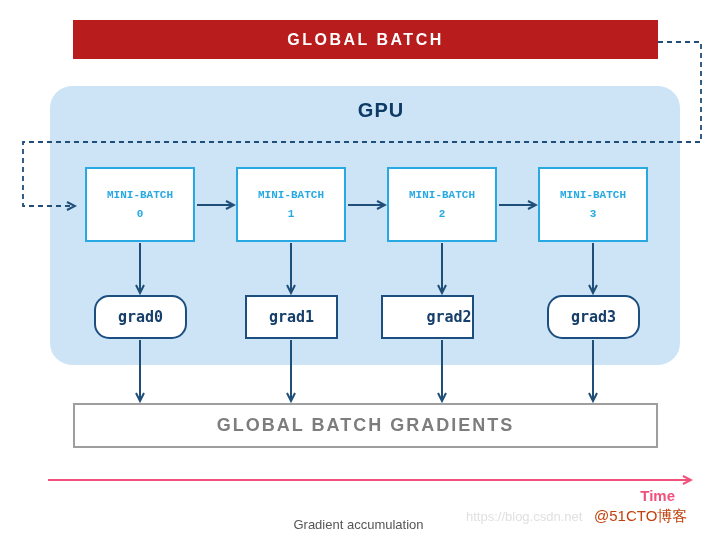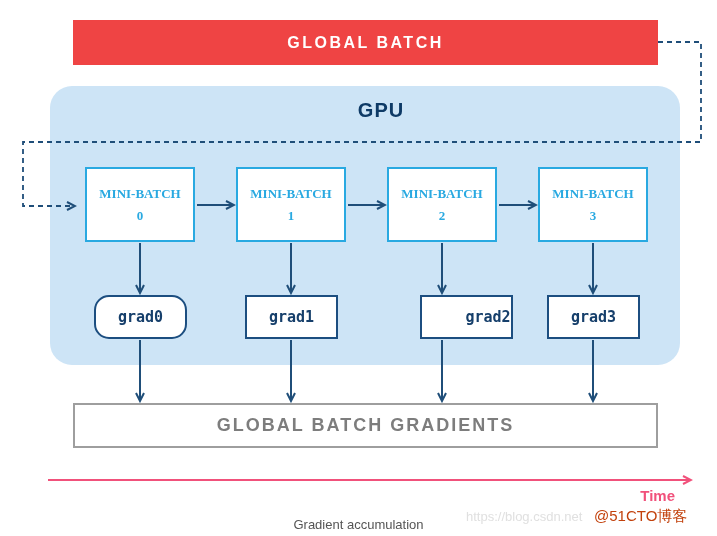--- a/index.html
+++ b/index.html
@@ -1,29 +1,29 @@
 <!DOCTYPE html>
 <html><head>
 <meta charset="utf-8">
 <style>
   html,body{margin:0;padding:0;background:#ffffff;}
   #stage{position:relative;width:717px;height:536px;background:#ffffff;overflow:hidden;
          font-family:"Liberation Sans",sans-serif;}
   .abs{position:absolute;box-sizing:border-box;}
   .box{position:absolute;box-sizing:border-box;display:flex;align-items:center;justify-content:center;text-align:center;}
 
-  .bar-gray{left:73px;top:20px;width:585px;height:45px;background:#ef4444;color:#ffffff;
+  .bar-gray{left:73px;top:20px;width:585px;height:39px;background:#b91c1c;color:#ffffff;
             font-weight:bold;font-size:16px;letter-spacing:2.5px;z-index:3;}
 
   .gpu{left:50px;top:86px;width:630px;height:279px;background:#cde4f6;border-radius:22px;z-index:1;}
   .gpu-label{position:absolute;left:16px;top:13px;width:100%;text-align:center;color:#0e3a66;
              font-weight:bold;font-size:20px;letter-spacing:1px;}
 
   .mini{top:167px;width:110px;height:75px;background:#ffffff;border:2px solid #29a9e1;color:#29a9e1;
-        font-family:Liberation Serif, serif;font-weight:bold;font-size:13px;line-height:1.65;
+        font-family:Liberation Mono, monospace;font-weight:bold;font-size:11px;line-height:1.65;
         flex-direction:column;z-index:3;}
   .mini span{display:block;}
 
   .grad{top:295px;width:93px;height:44px;background:#ffffff;border:2px solid #1c4e80;color:#163f6b;
         font-family:"DejaVu Sans Mono",monospace;font-weight:bold;font-size:15px;z-index:3;}
 
   .gradients{left:73px;top:403px;width:585px;height:45px;background:#ffffff;border:2px solid #9e9e9e;
              color:#7d7d7d;font-weight:bold;font-size:18px;letter-spacing:2px;z-index:3;}
 
   #arrows{position:absolute;left:0;top:0;z-index:2;pointer-events:none;}
@@ -92,24 +92,24 @@
     <span>MINI-BATCH</span>
     <span>3</span>
   </div>
 
   <div class="box grad" style="left:94px;border-radius:15px;">
     <span>grad0</span>
   </div>
   <div class="box grad" style="left:245px;">
     <span>grad1</span>
   </div>
-  <div class="box grad" style="left:420px;padding-left:43px;">
+  <div class="box grad" style="left:381px;padding-left:43px;">
     <span>grad2</span>
   </div>
-  <div class="box grad" style="left:547px;">
+  <div class="box grad" style="left:547px;border-radius:15px;">
     <span>grad3</span>
   </div>
 
   <div class="box gradients">
     <span>GLOBAL BATCH GRADIENTS</span>
   </div>
 
   <div class="abs time-label">Time</div>
   <div class="abs wm1">https://blog.csdn.net</div>
   <div class="abs caption">Gradient accumulation</div>

